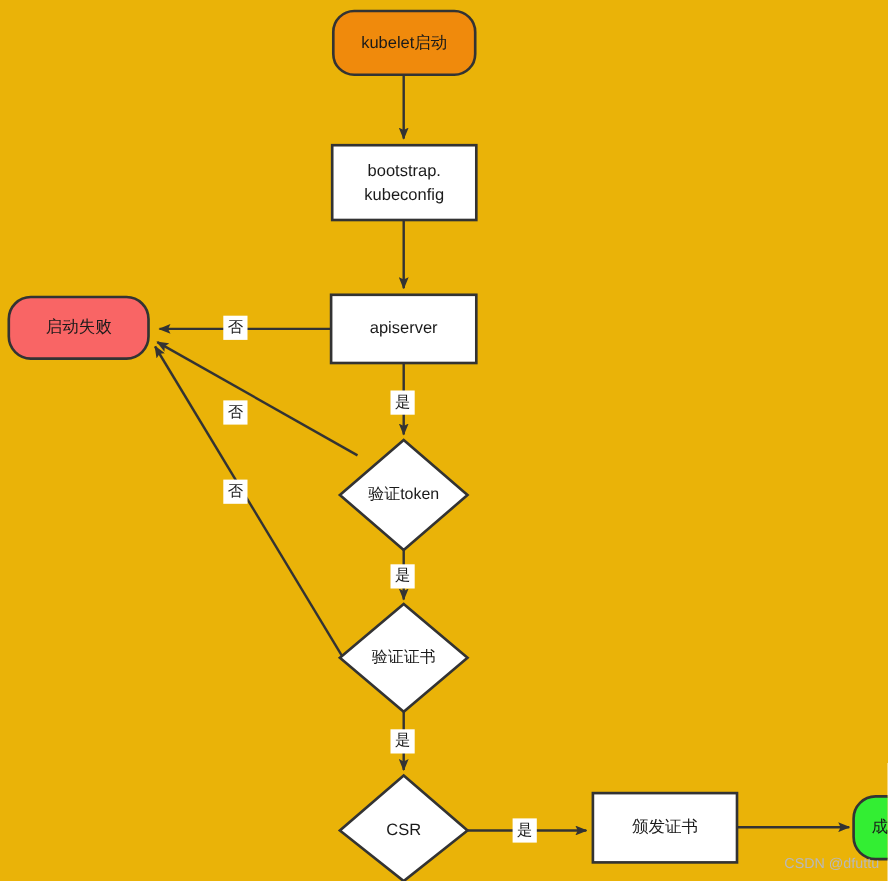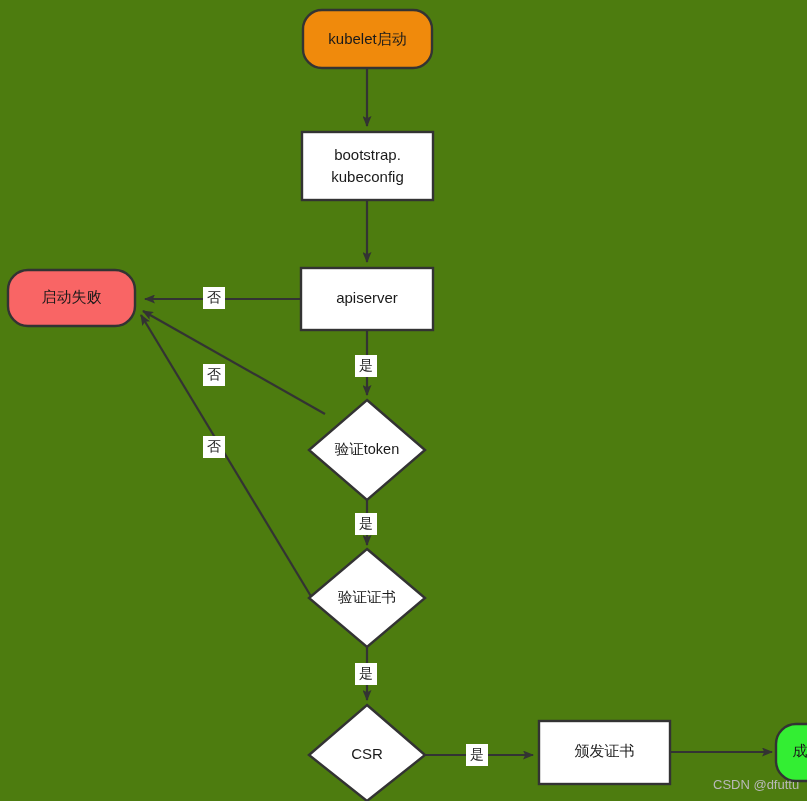--- a/index.html
+++ b/index.html
@@ -8,21 +8,21 @@
     padding: 0;
     background: #ffffff;
   }
   body {
     font-family: "Liberation Sans", "DejaVu Sans", sans-serif;
   }
   #canvas {
     position: relative;
     width: 807px;
     height: 801px;
-    background: #4d7c0f;
+    background: #eab308;
     overflow: hidden;
   }
   #flow-svg {
     position: absolute;
     left: 0;
     top: 0;
     width: 807px;
     height: 801px;
   }
   .node-label {

